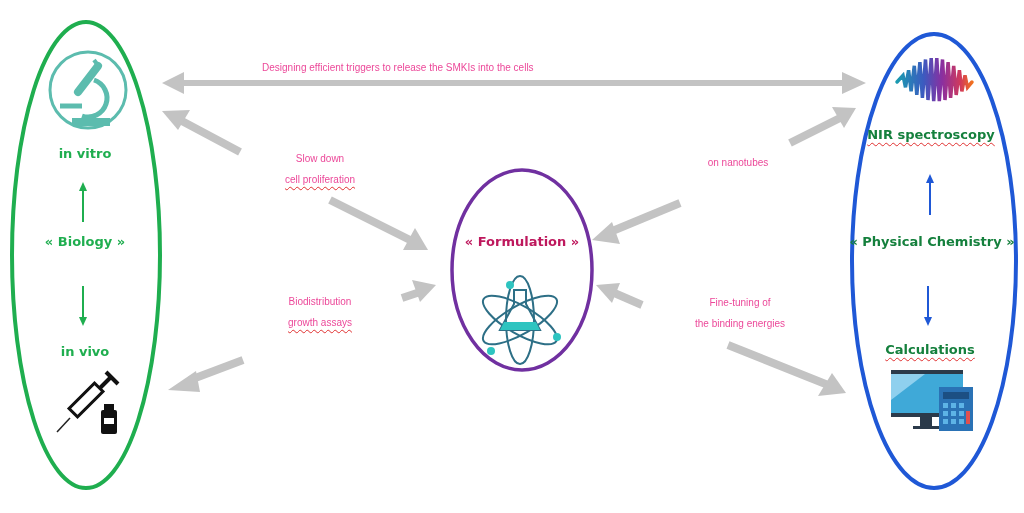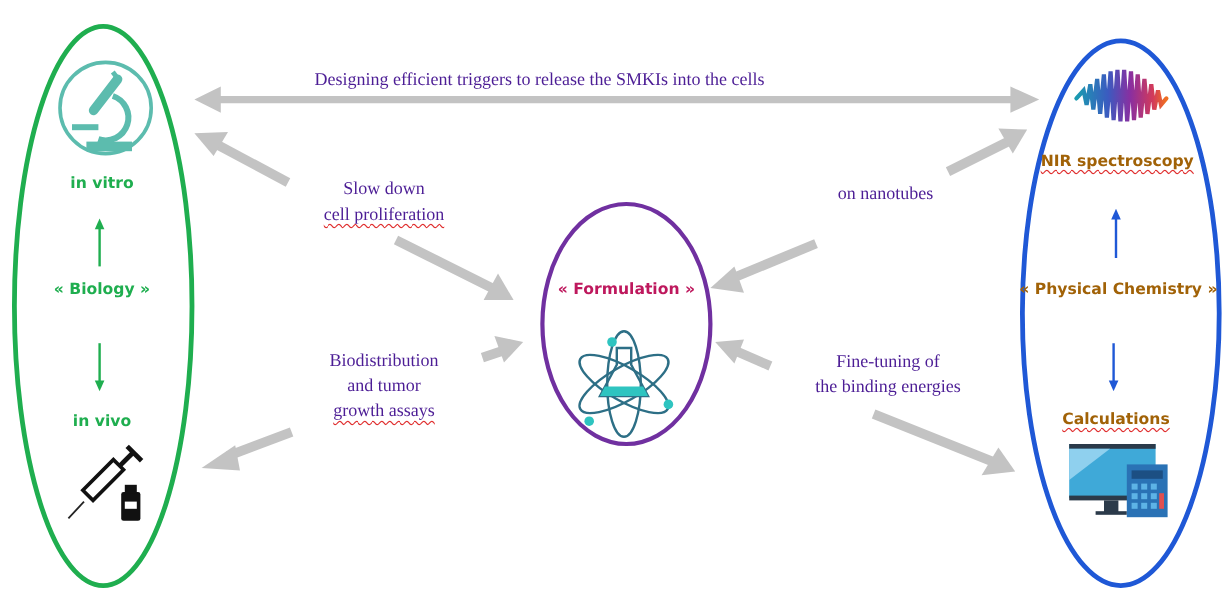--- a/index.html
+++ b/index.html
@@ -1,22 +1,22 @@
 <!DOCTYPE html>
 <html><head>
 <meta charset="utf-8">
 <style>
   html, body { margin: 0; padding: 0; background: #ffffff; }
   body { width: 1024px; height: 513px; position: relative; overflow: hidden; font-family: "DejaVu Sans", sans-serif; }
   svg#diagram { position: absolute; left: 0; top: 0; }
-  .lbl { position: absolute; font-family: Liberation Serif, serif; color: #4c1d95; font-size: 15px; line-height: 21px; text-align: center; white-space: nowrap; }
+  .lbl { position: absolute; font-family: Liberation Sans, sans-serif; color: #ec4899; font-size: 10px; line-height: 21px; text-align: center; white-space: nowrap; }
   .bold { font-family: "DejaVu Sans", sans-serif; font-weight: bold; font-size: 13px; }
   .italic { }
   .green { color: #1fae4f; }
-  .blue { color: #a16207; }
+  .blue { color: #15803d; }
   .purple { color: #be185d; }
   .sq { text-decoration: underline wavy #e03030; text-decoration-thickness: 1px; text-underline-offset: 3px; }
 </style>
 </head>
 <body>
 
 <svg id="diagram" width="1024" height="513" viewBox="0 0 1024 513">
   <defs>
     <linearGradient id="specGrad" x1="0" x2="1" y1="0" y2="0">
       <stop offset="0" stop-color="#1a9bb0"></stop>
@@ -142,21 +142,20 @@
 
 <div class="lbl bold purple" style="left:452px; top:231px; width:140px;">« Formulation »</div>
 
 <div class="lbl" style="left:250px; top:148px; width:140px;">
   <div>Slow down</div>
   <div class="sq">cell proliferation</div>
 </div>
 
 <div class="lbl" style="left:250px; top:291px; width:140px;">
   <div>Biodistribution</div>
-  <div>and tumor</div>
   <div class="sq">growth assays</div>
 </div>
 
 <div class="lbl" style="left:648px; top:152px; width:180px;">
   <div>on nanotubes</div>
 </div>
 
 <div class="lbl" style="left:650px; top:292px; width:180px;">
   <div>Fine-tuning of</div>
   <div>the binding energies</div>

